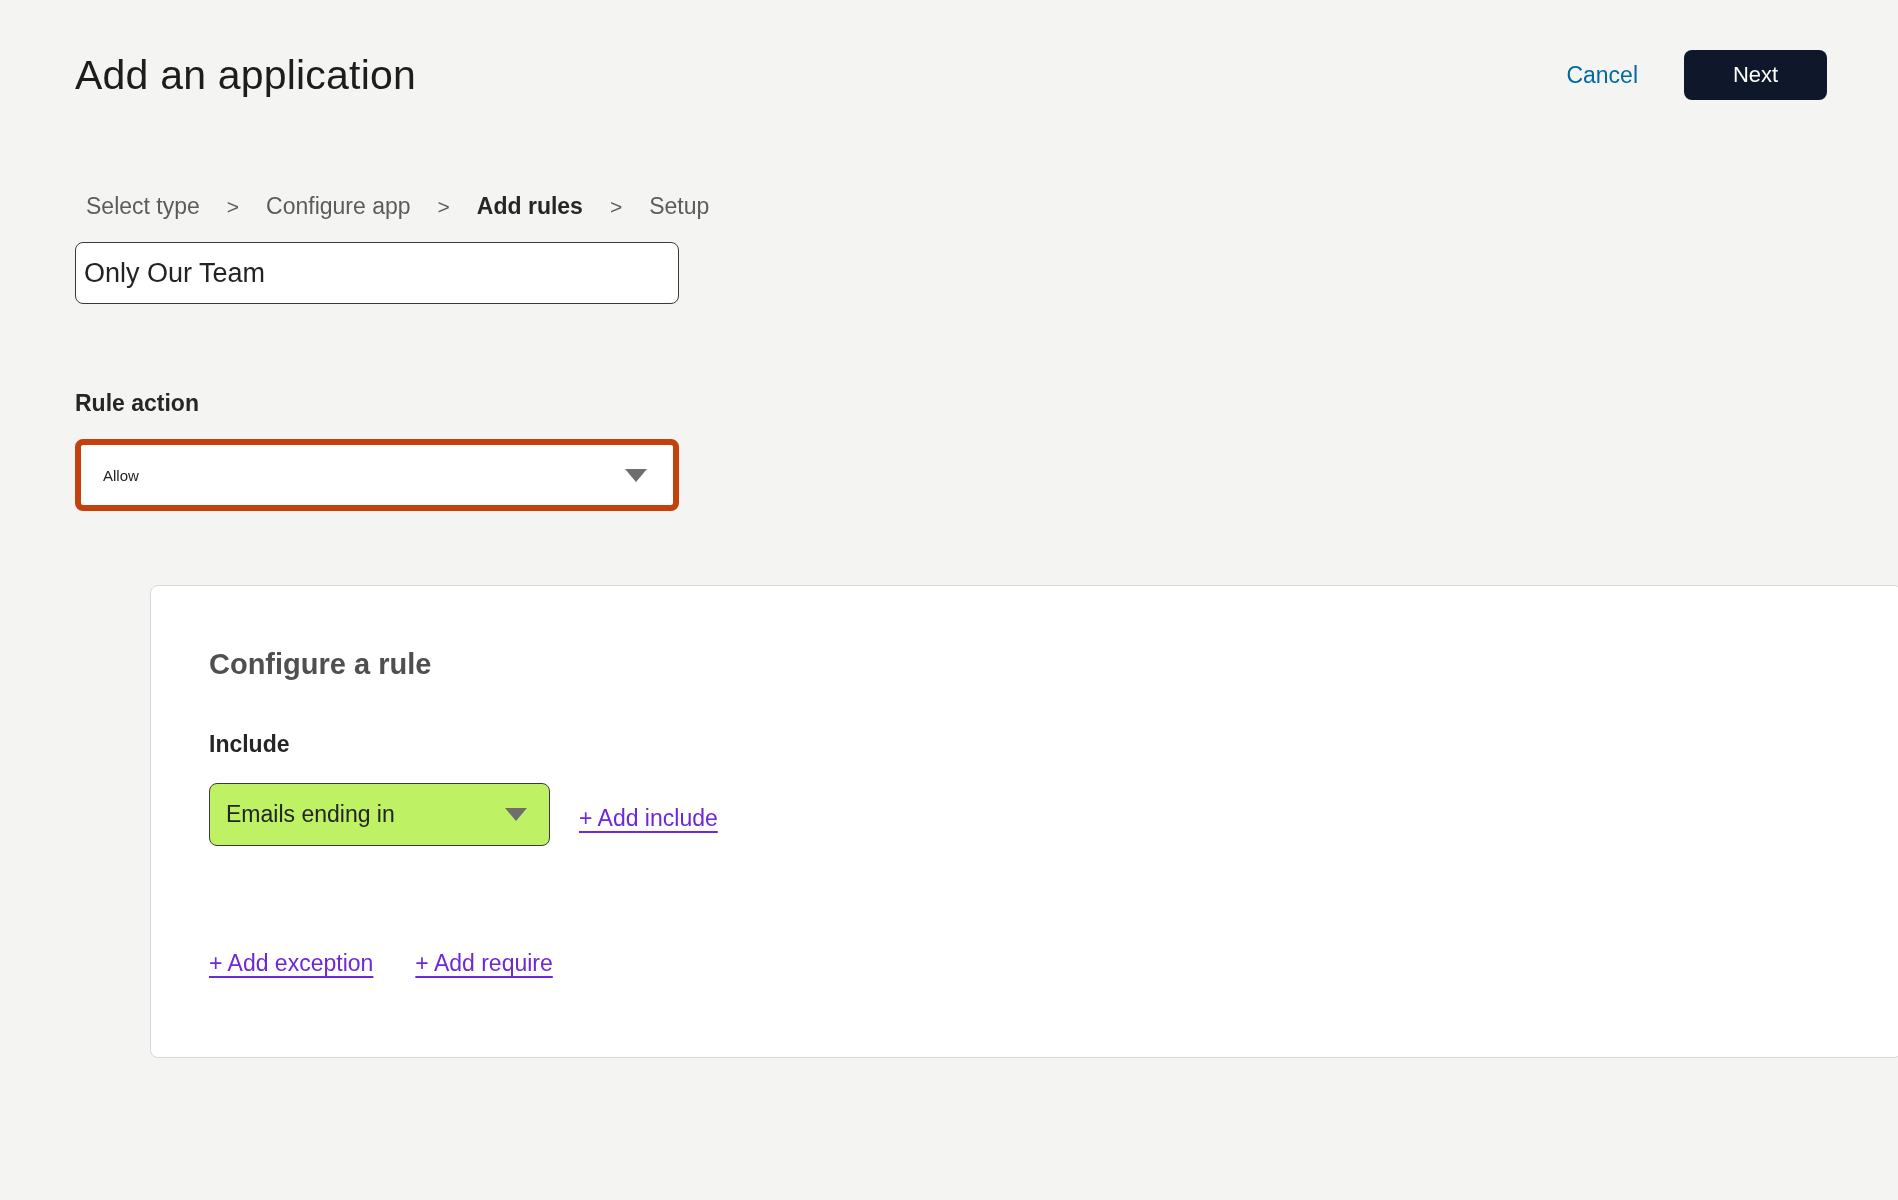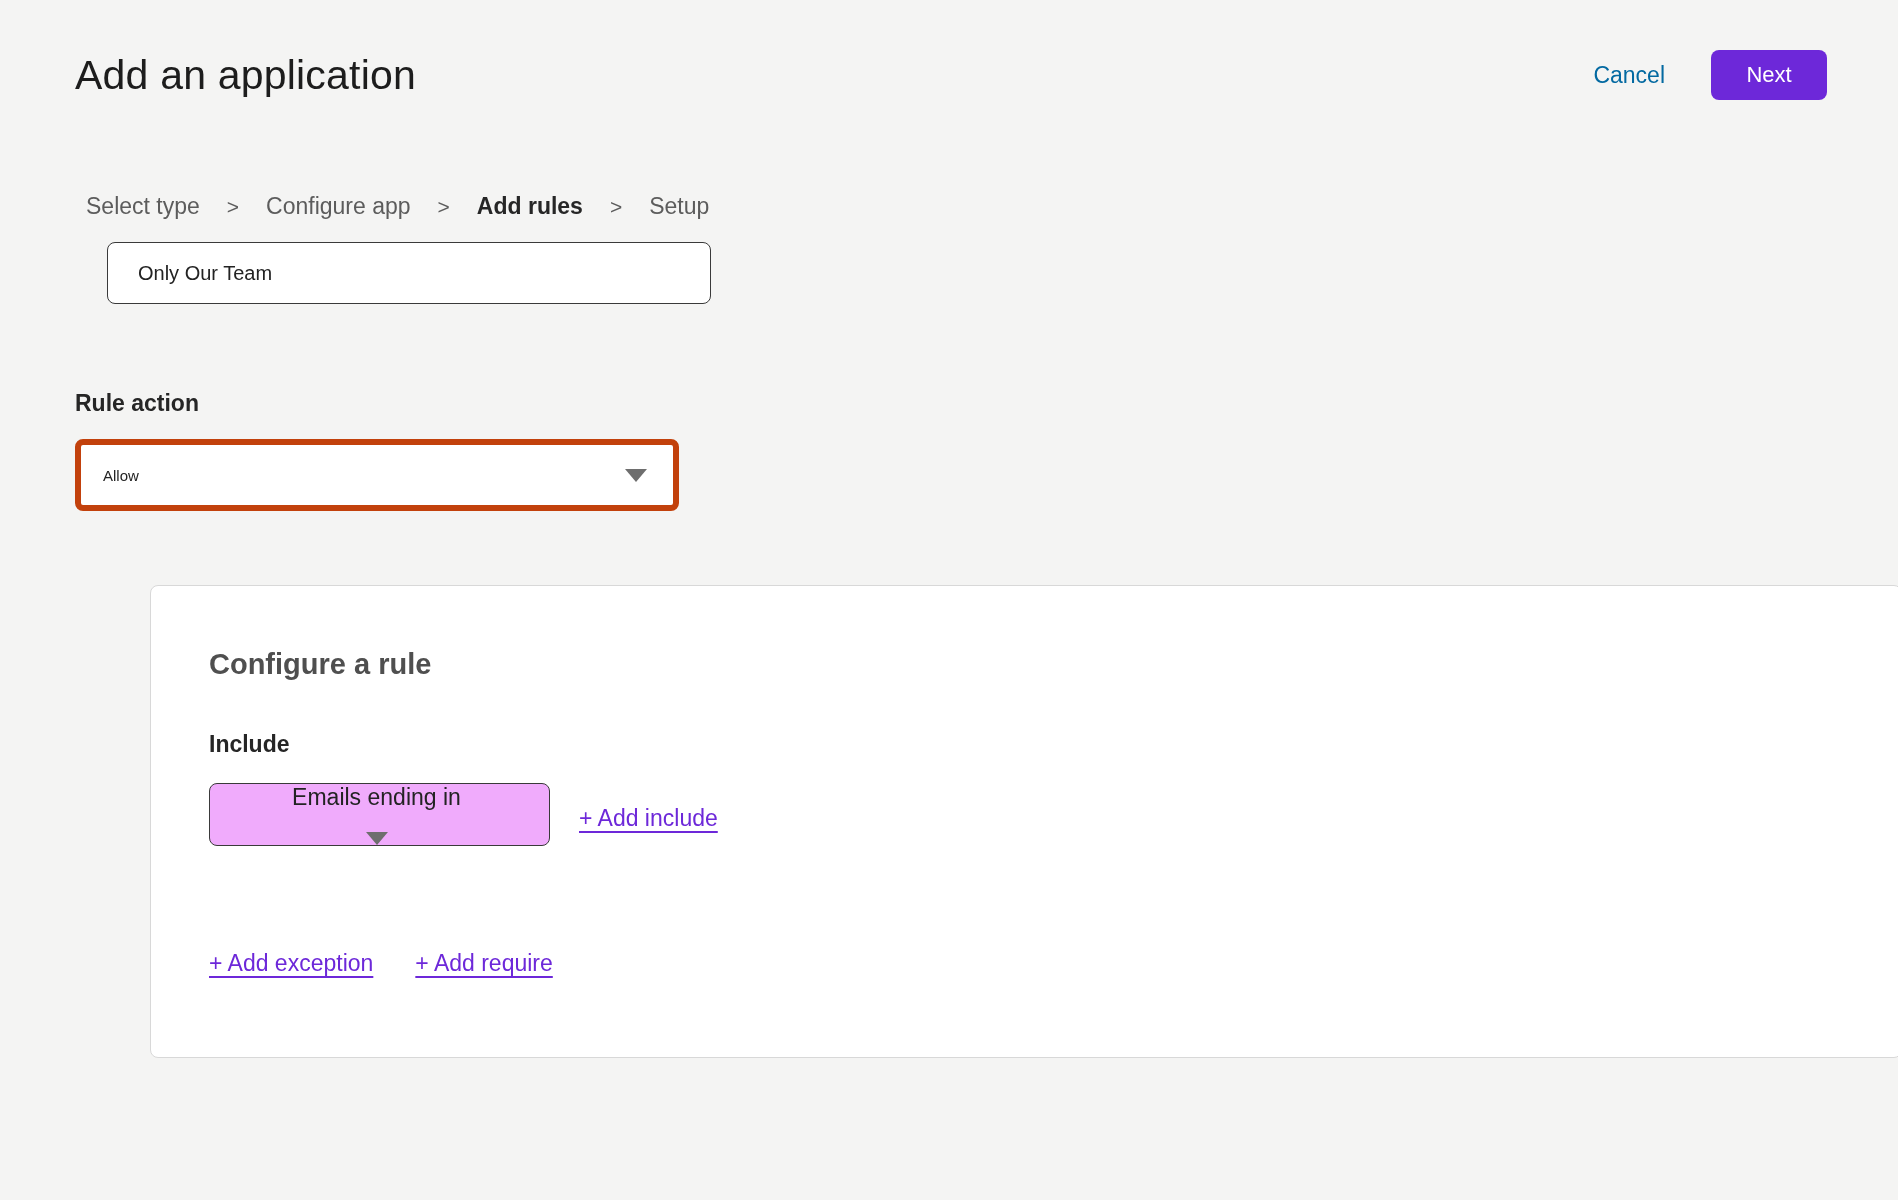--- a/index.html
+++ b/index.html
@@ -18,23 +18,23 @@
     padding: 50px 71px 0 75px;
   }
   .page-title {
     font-size: 41px; font-weight: 300; color: #1d1d1d; letter-spacing: 0.2px;
   }
   .header-actions { display: flex; align-items: center; gap: 46px; }
   .cancel-link {
     font-size: 23px; color: #0369a1; cursor: pointer; text-decoration: none;
   }
   .next-button {
-    background: #6d28d9; color: #ffffff; border: none; border-radius: 8px;
+    background: #0f172a; color: #ffffff; border: none; border-radius: 8px;
     font-size: 22px; font-family: "Liberation Sans", sans-serif;
-    width: 116px; height: 50px; cursor: pointer;
+    width: 143px; height: 50px; cursor: pointer;
   }
 
   
   .breadcrumb {
     display: flex; align-items: center; gap: 27px;
     margin: 93px 0 16px 86px;
     font-size: 23px; color: #5c5c5c;
   }
   .crumb { color: #5c5c5c; }
   .crumb.active { color: #262626; font-weight: bold; }
@@ -46,22 +46,22 @@
     font-size: 23px; font-weight: bold; color: #262626;
   }
   .label-rule-name { margin-top: 74px; }
   .label-rule-action { margin-top: 86px; }
 
   .text-input {
     display: block; margin-top: 22px;
     width: 604px; height: 62px;
     border: 1px solid #3a3a3a; border-radius: 8px;
     background: #ffffff;
-    font-size: 20px; font-family: "Liberation Sans", sans-serif; color: #232323;
-    padding: 0 30px; outline: none; margin-left: 32px;
+    font-size: 27px; font-family: "Liberation Sans", sans-serif; color: #232323;
+    padding: 0 8px; outline: none;
   }
 
   .select-box {
     margin-top: 22px;
     width: 604px; height: 72px;
     border: 6px solid #c2410c; border-radius: 8px;
     background: #ffffff;
     display: flex; align-items: center; justify-content: space-between;
     padding: 0 26px 0 22px;
     font-size: 15px; color: #232323; cursor: pointer;
@@ -84,26 +84,25 @@
   .card-title { font-size: 29px; font-weight: bold; color: #4f4f4f; }
   .include-label {
     font-size: 23px; font-weight: bold; color: #262626; margin-top: 50px;
   }
   .include-row {
     display: flex; align-items: center; margin-top: 25px;
   }
   .criteria-select {
     width: 341px; height: 63px;
     border: 1px solid #3a3a3a; border-radius: 8px;
-    background: #f0abfc;
+    background: #bef264;
     display: flex; align-items: center; justify-content: space-between;
     padding: 0 22px 0 16px;
     font-size: 23px; color: #232323; cursor: pointer;
     flex-shrink: 0;
-    flex-direction: column;
   }
   .tag-input {
     margin-left: 26px;
     width: 717px; height: 63px;
     border: 1px solid #26264f; border-radius: 8px;
     background: #ffffff;
     display: flex; align-items: center;
     padding: 0 16px; gap: 24px;
     cursor: text;
   }

